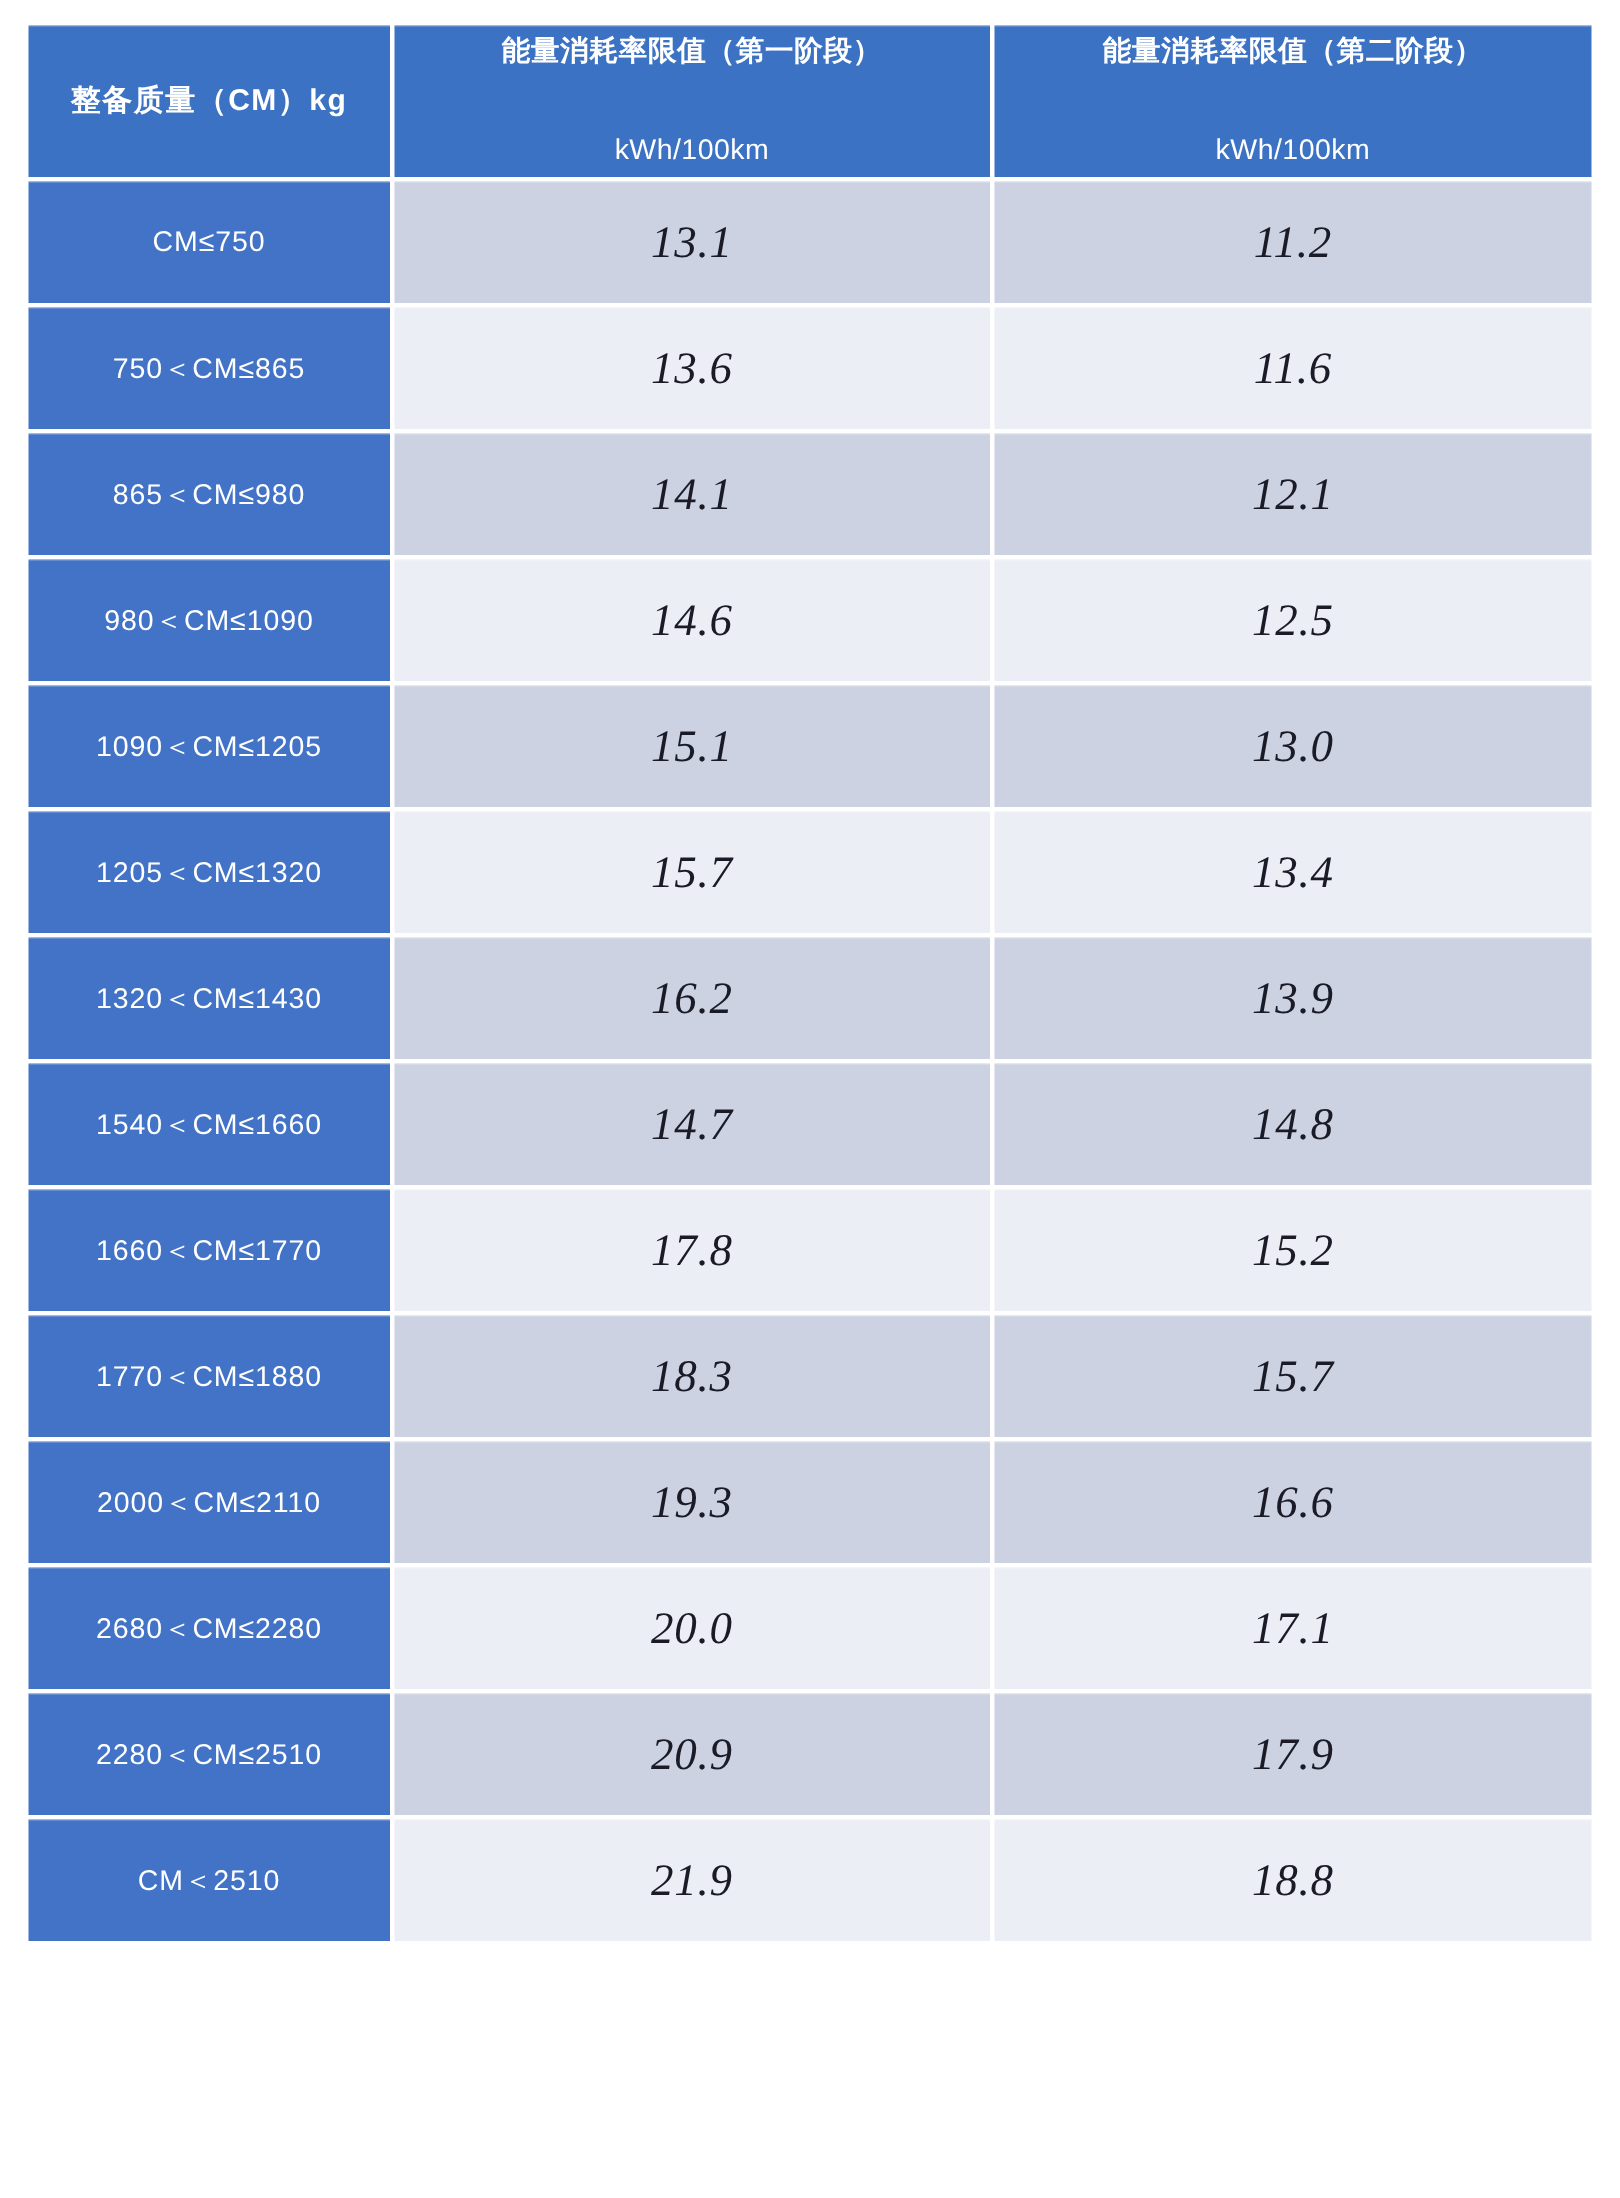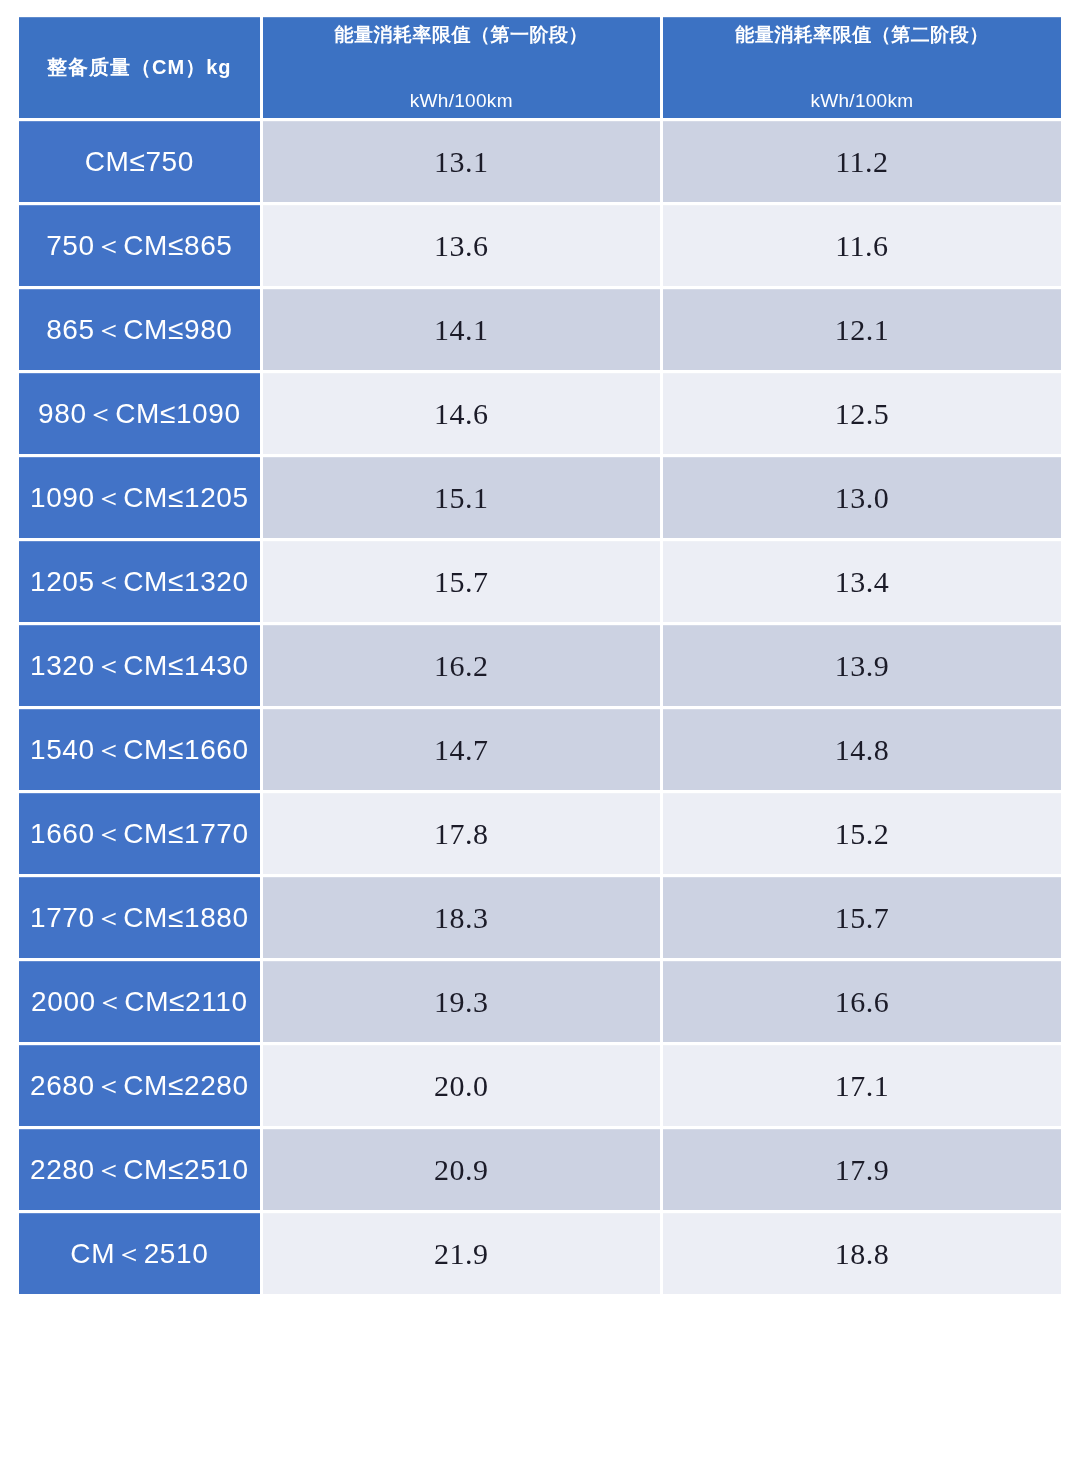--- a/index.html
+++ b/index.html
@@ -70,32 +70,33 @@
     height: 81px;
     padding: 2px 6px;
     text-align: center;
     vertical-align: middle;
     border: 0;
   }
 
   td.mass-cell {
     background: #4273c7;
     color: #ffffff;
-    font-size: 28px;
+    font-size: 19px;
     font-weight: 400;
     letter-spacing: 0.6px;
     white-space: nowrap;
   }
 
   td.val-cell {
     color: #1b1b28;
     font-size: 30px;
     font-weight: 400;
     letter-spacing: 0.5px;
     font-family: "Liberation Serif", "DejaVu Serif", serif;
+    font-style: italic;
   }
 
   tr.band-dark td.val-cell { background: #ccd2e2; }
   tr.band-light td.val-cell { background: #eceef5; }
 
   
   td.mass-cell, td.val-cell, thead th {
     box-shadow: inset 0 1px 0 rgba(255,255,255,0.18);
   }
 </style>

